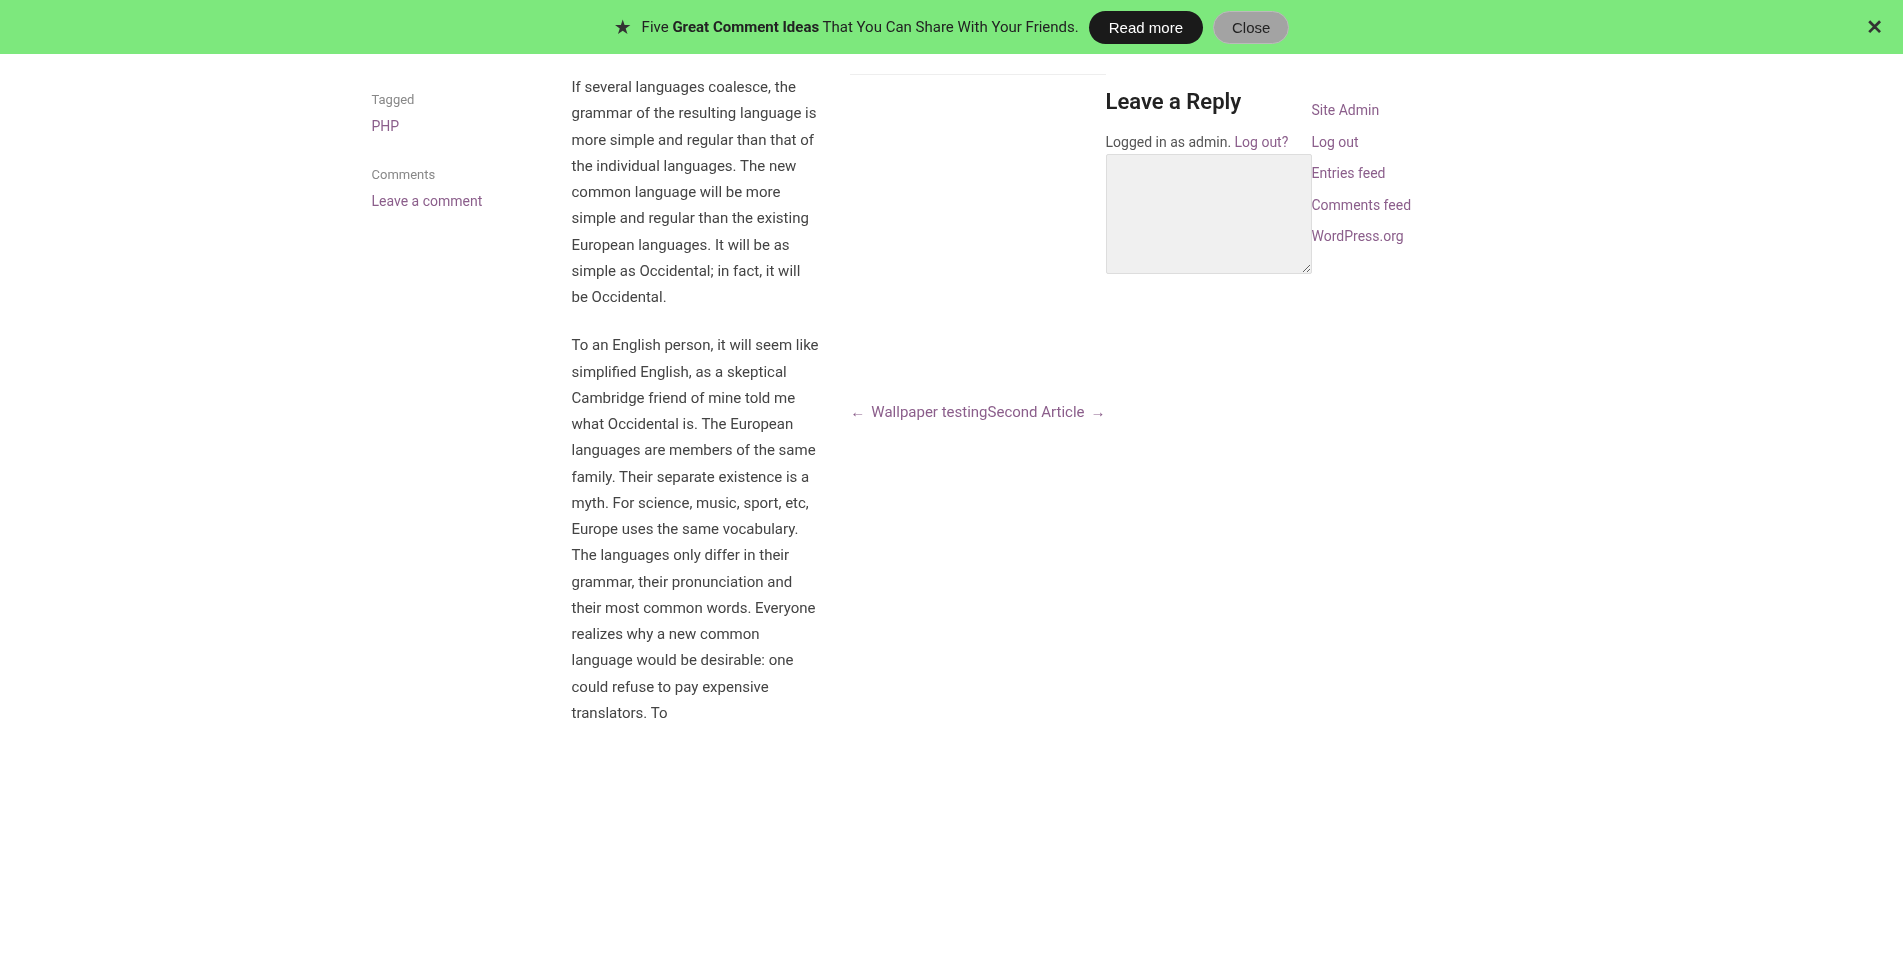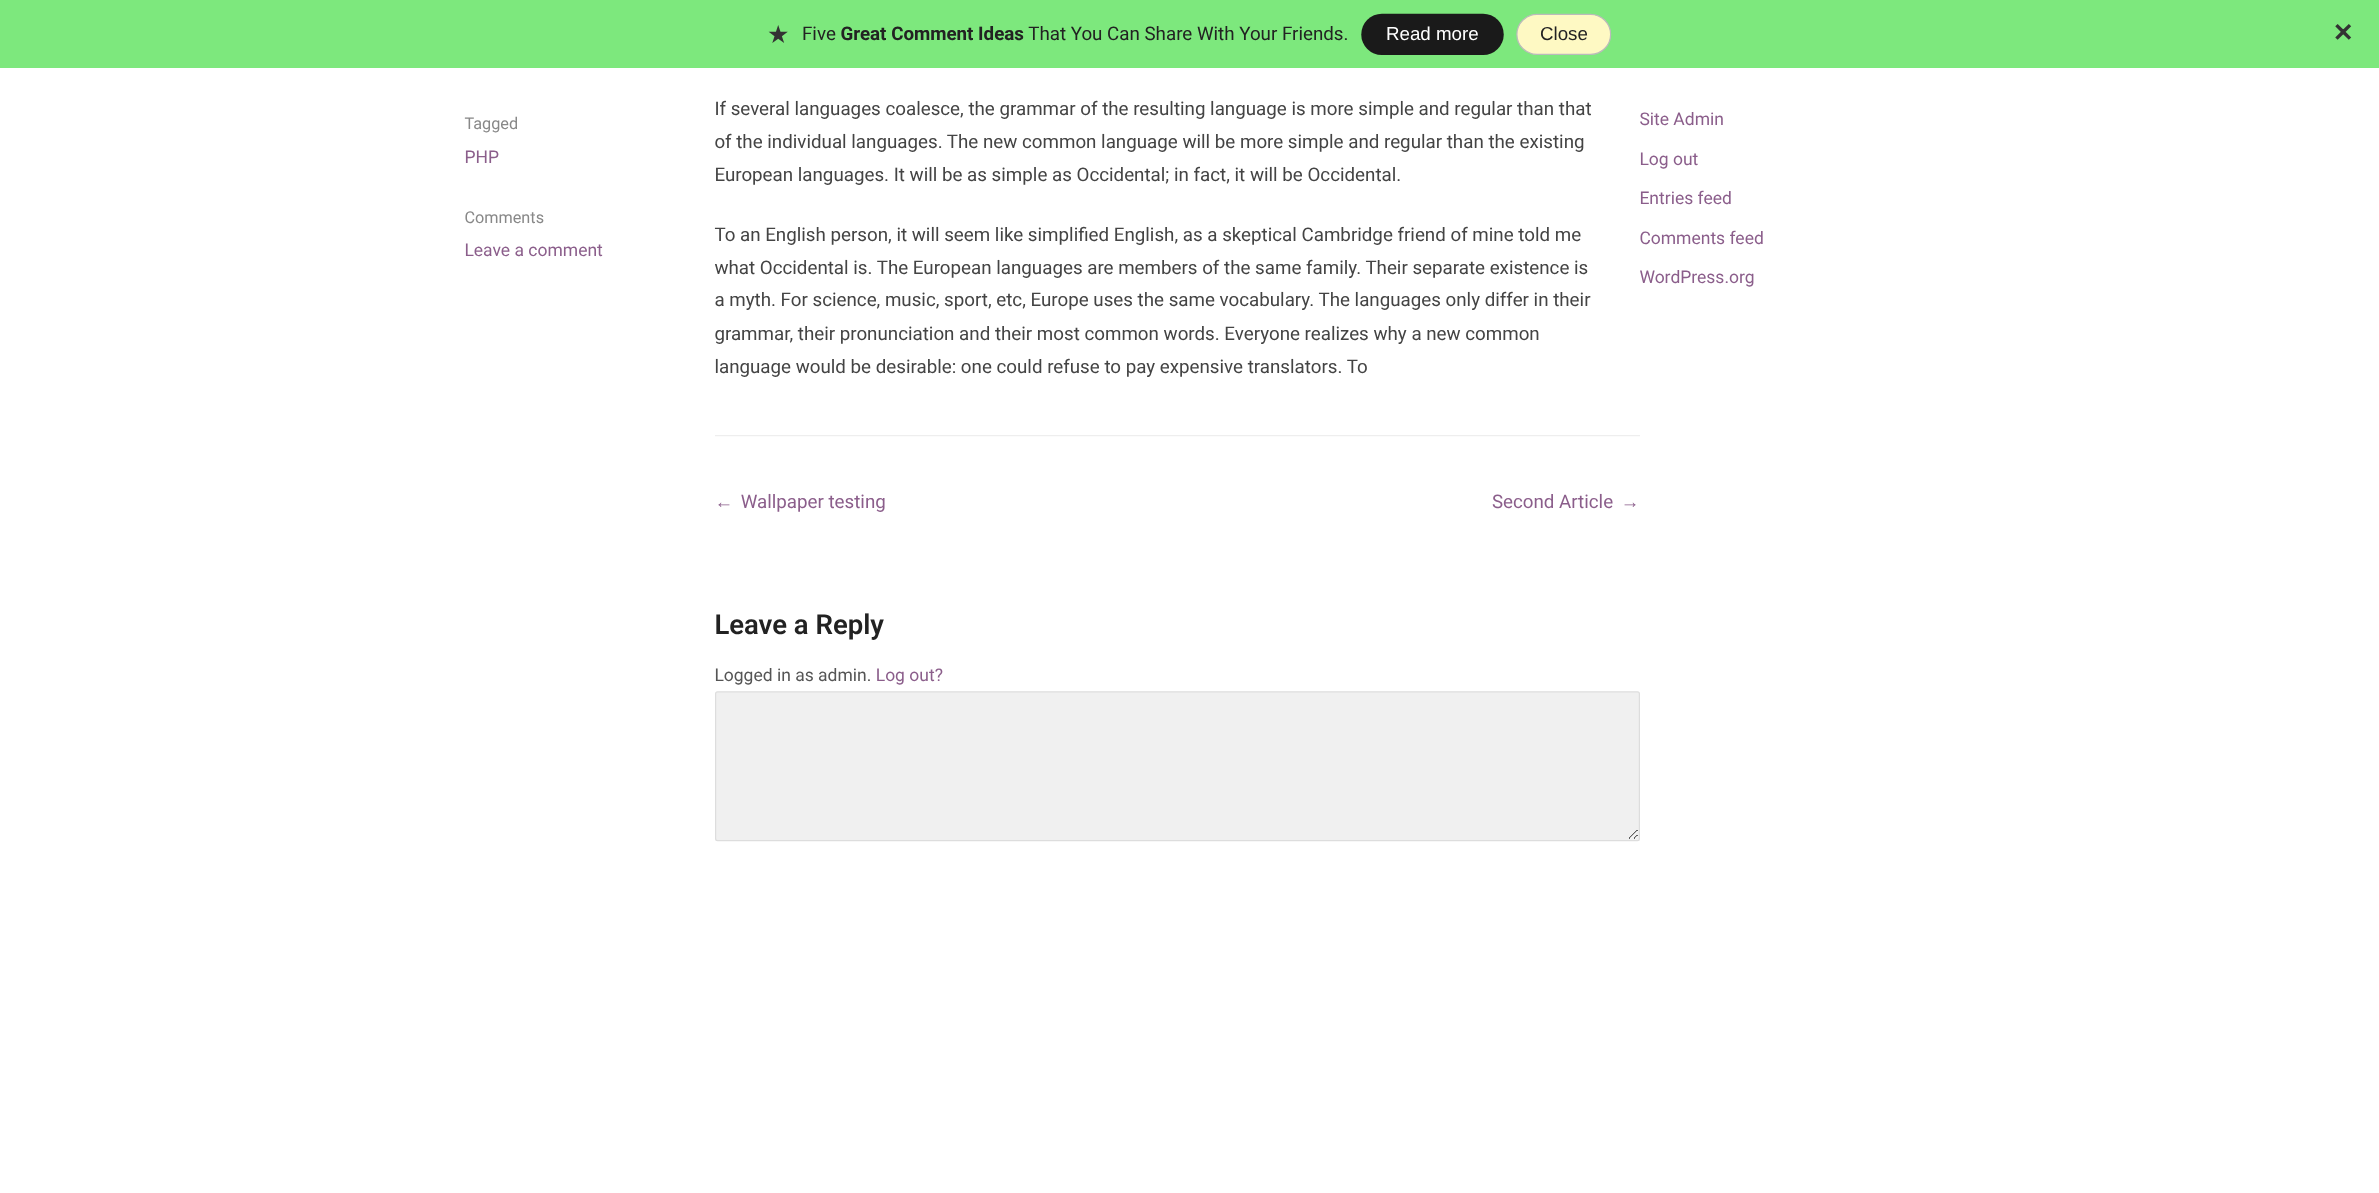--- a/index.html
+++ b/index.html
@@ -46,21 +46,21 @@
       color: #fff;
       border: none;
       border-radius: 25px;
       padding: 8px 20px;
       font-size: 15px;
       cursor: pointer;
       font-weight: 500;
     }
 
     .banner-close {
-      background: #fef9c3;
+      background: #a3a3a3;
       color: #222;
       border: 1.5px solid #bbb;
       border-radius: 25px;
       padding: 7px 18px;
       font-size: 15px;
       cursor: pointer;
       font-weight: 500;
     }
 
     .banner-x {
@@ -143,20 +143,21 @@
       display: flex;
       align-items: center;
       gap: 6px;
     }
 
     
     .right-sidebar {
       width: 220px;
       flex-shrink: 0;
       padding-top: 20px;
+      margin-top: 15px;
     }
 
     .sidebar-links {
       list-style: none;
       margin-top: 8px;
     }
 
     .sidebar-links li {
       margin-bottom: 6px;
     }
@@ -202,21 +203,21 @@
       background: #f0f0f0;
       border: 1px solid #ddd;
       border-radius: 2px;
       padding: 10px;
       font-size: 14px;
       resize: vertical;
     }
 
     .main-area {
       display: flex;
-      flex-direction: column;
+      flex-direction: row;
       flex: 1;
     }
   </style>
 </head>
 <body>
 
 <div class="notification-banner">
   <span class="star-icon">★</span>
   <span class="banner-text">
     <span>Five </span><strong>Great Comment Ideas</strong><span> That You Can Share With Your Friends.</span>

